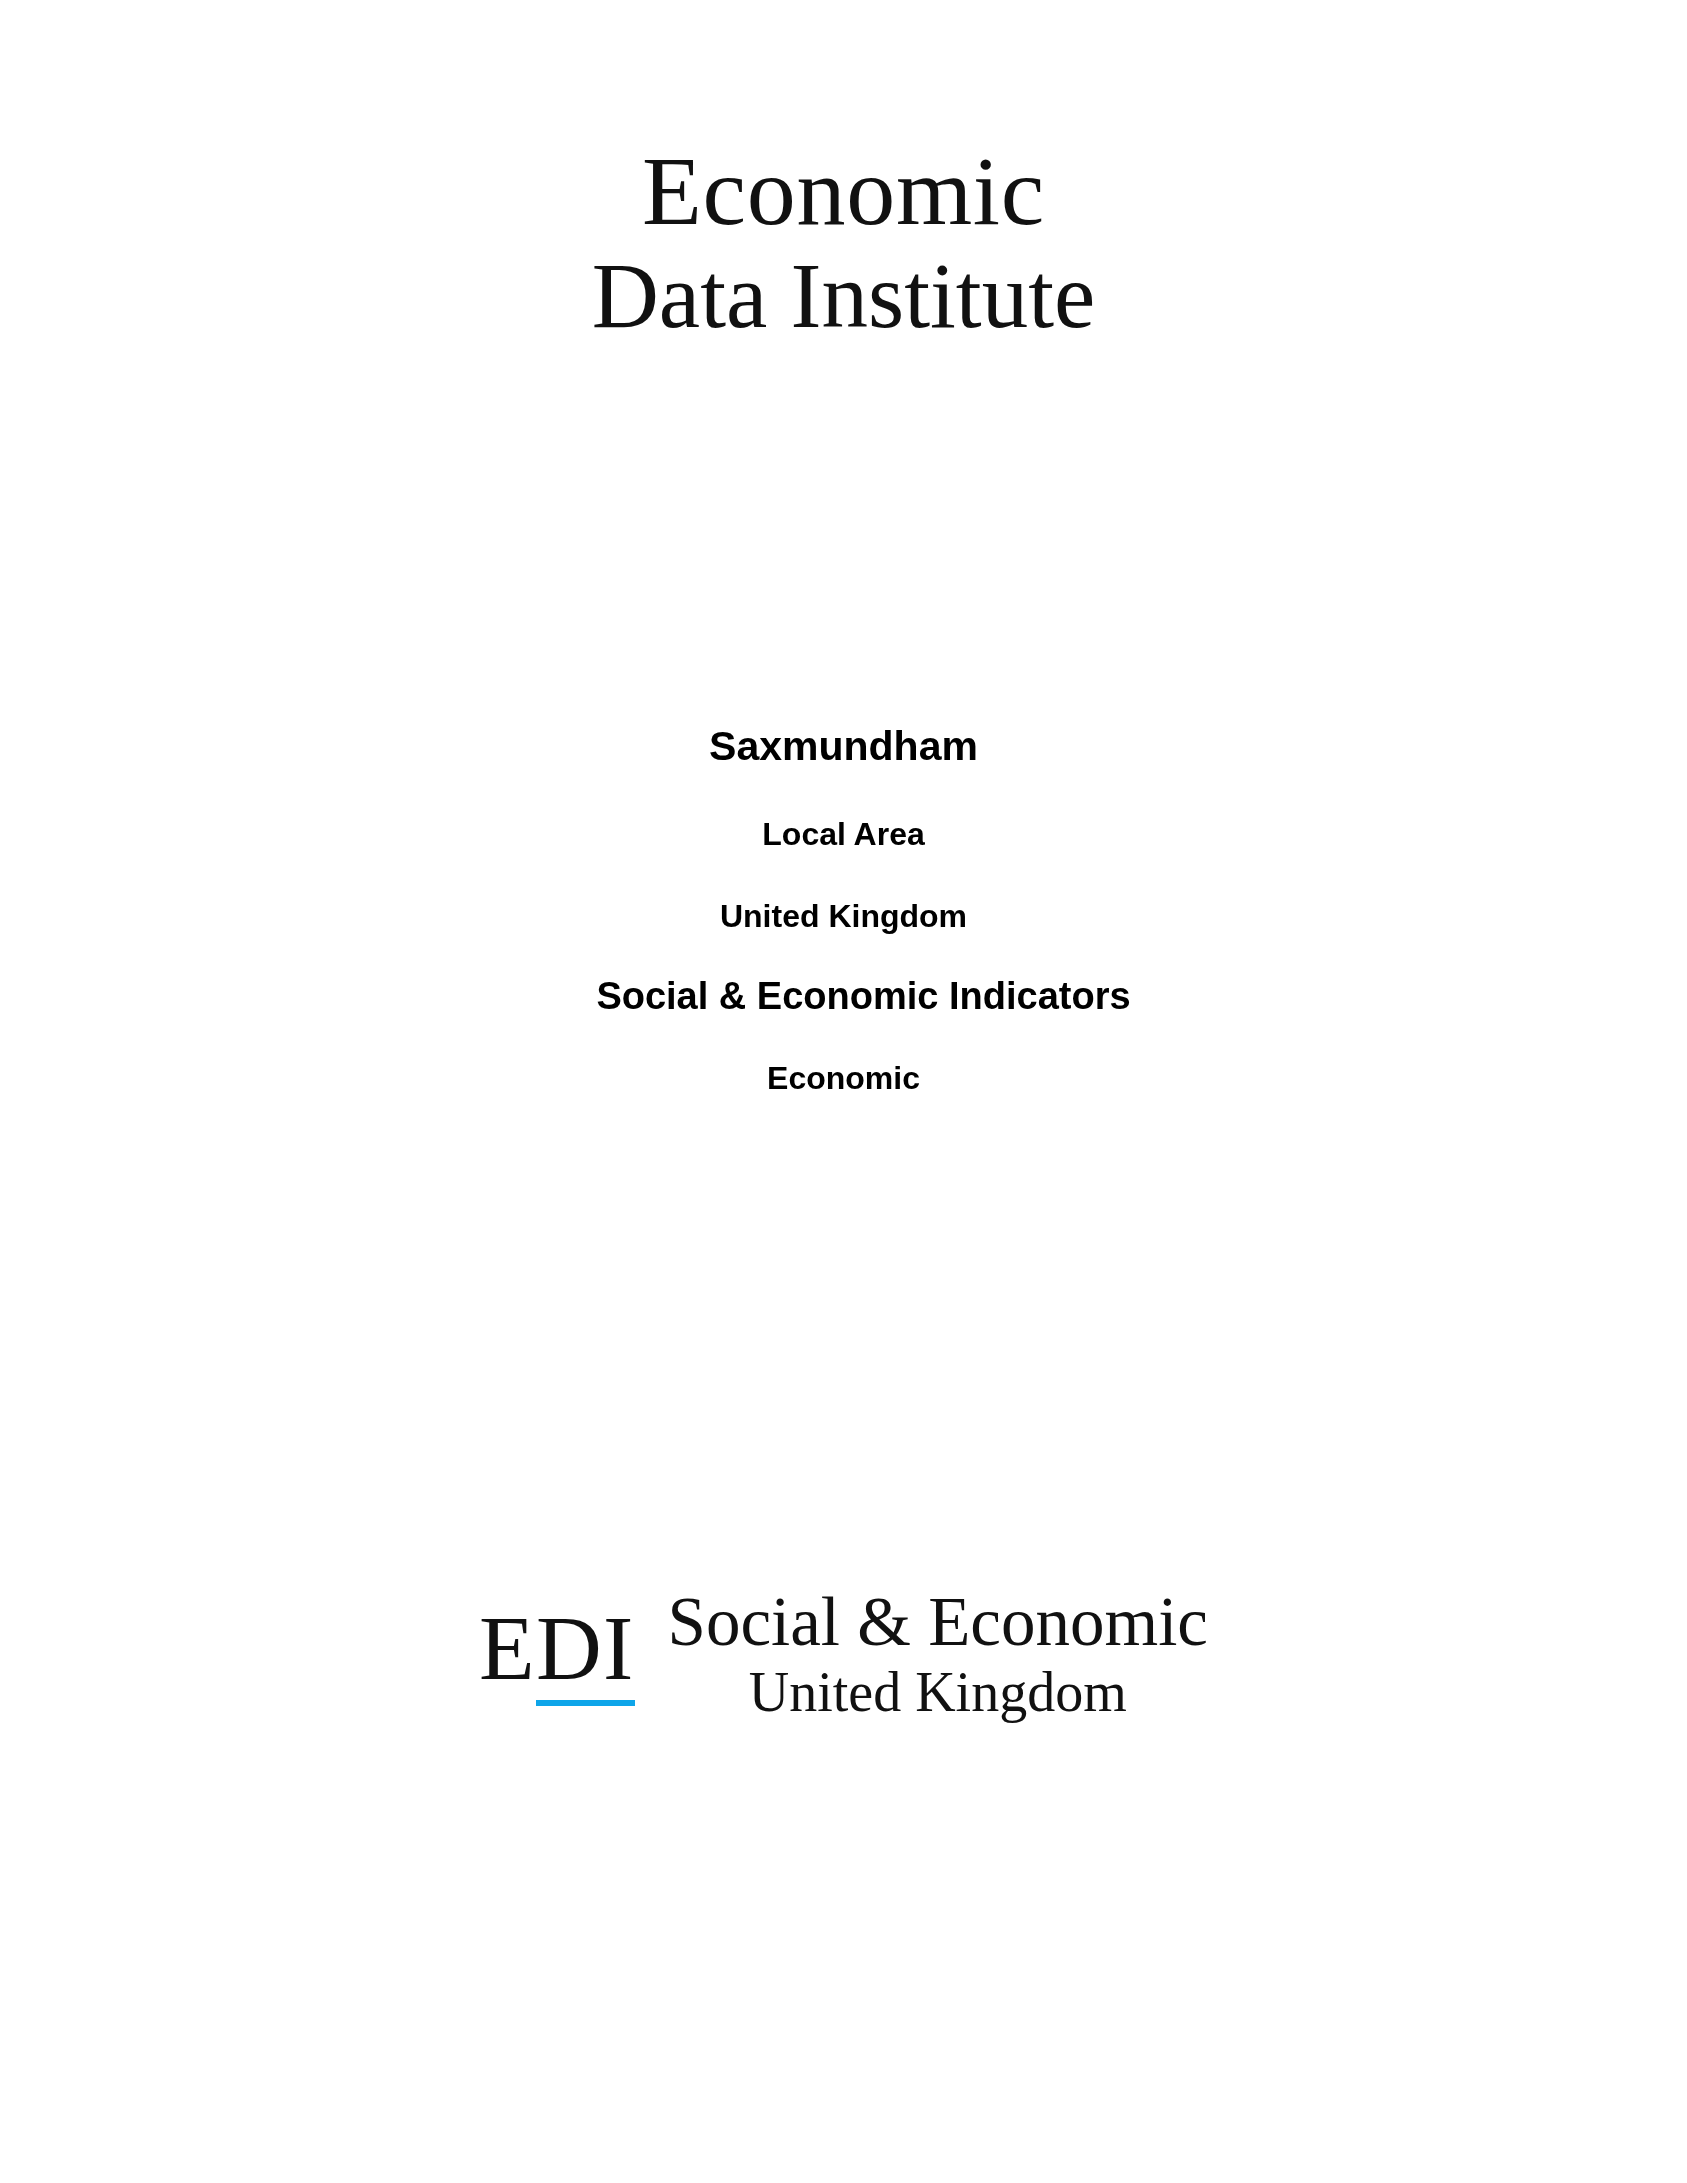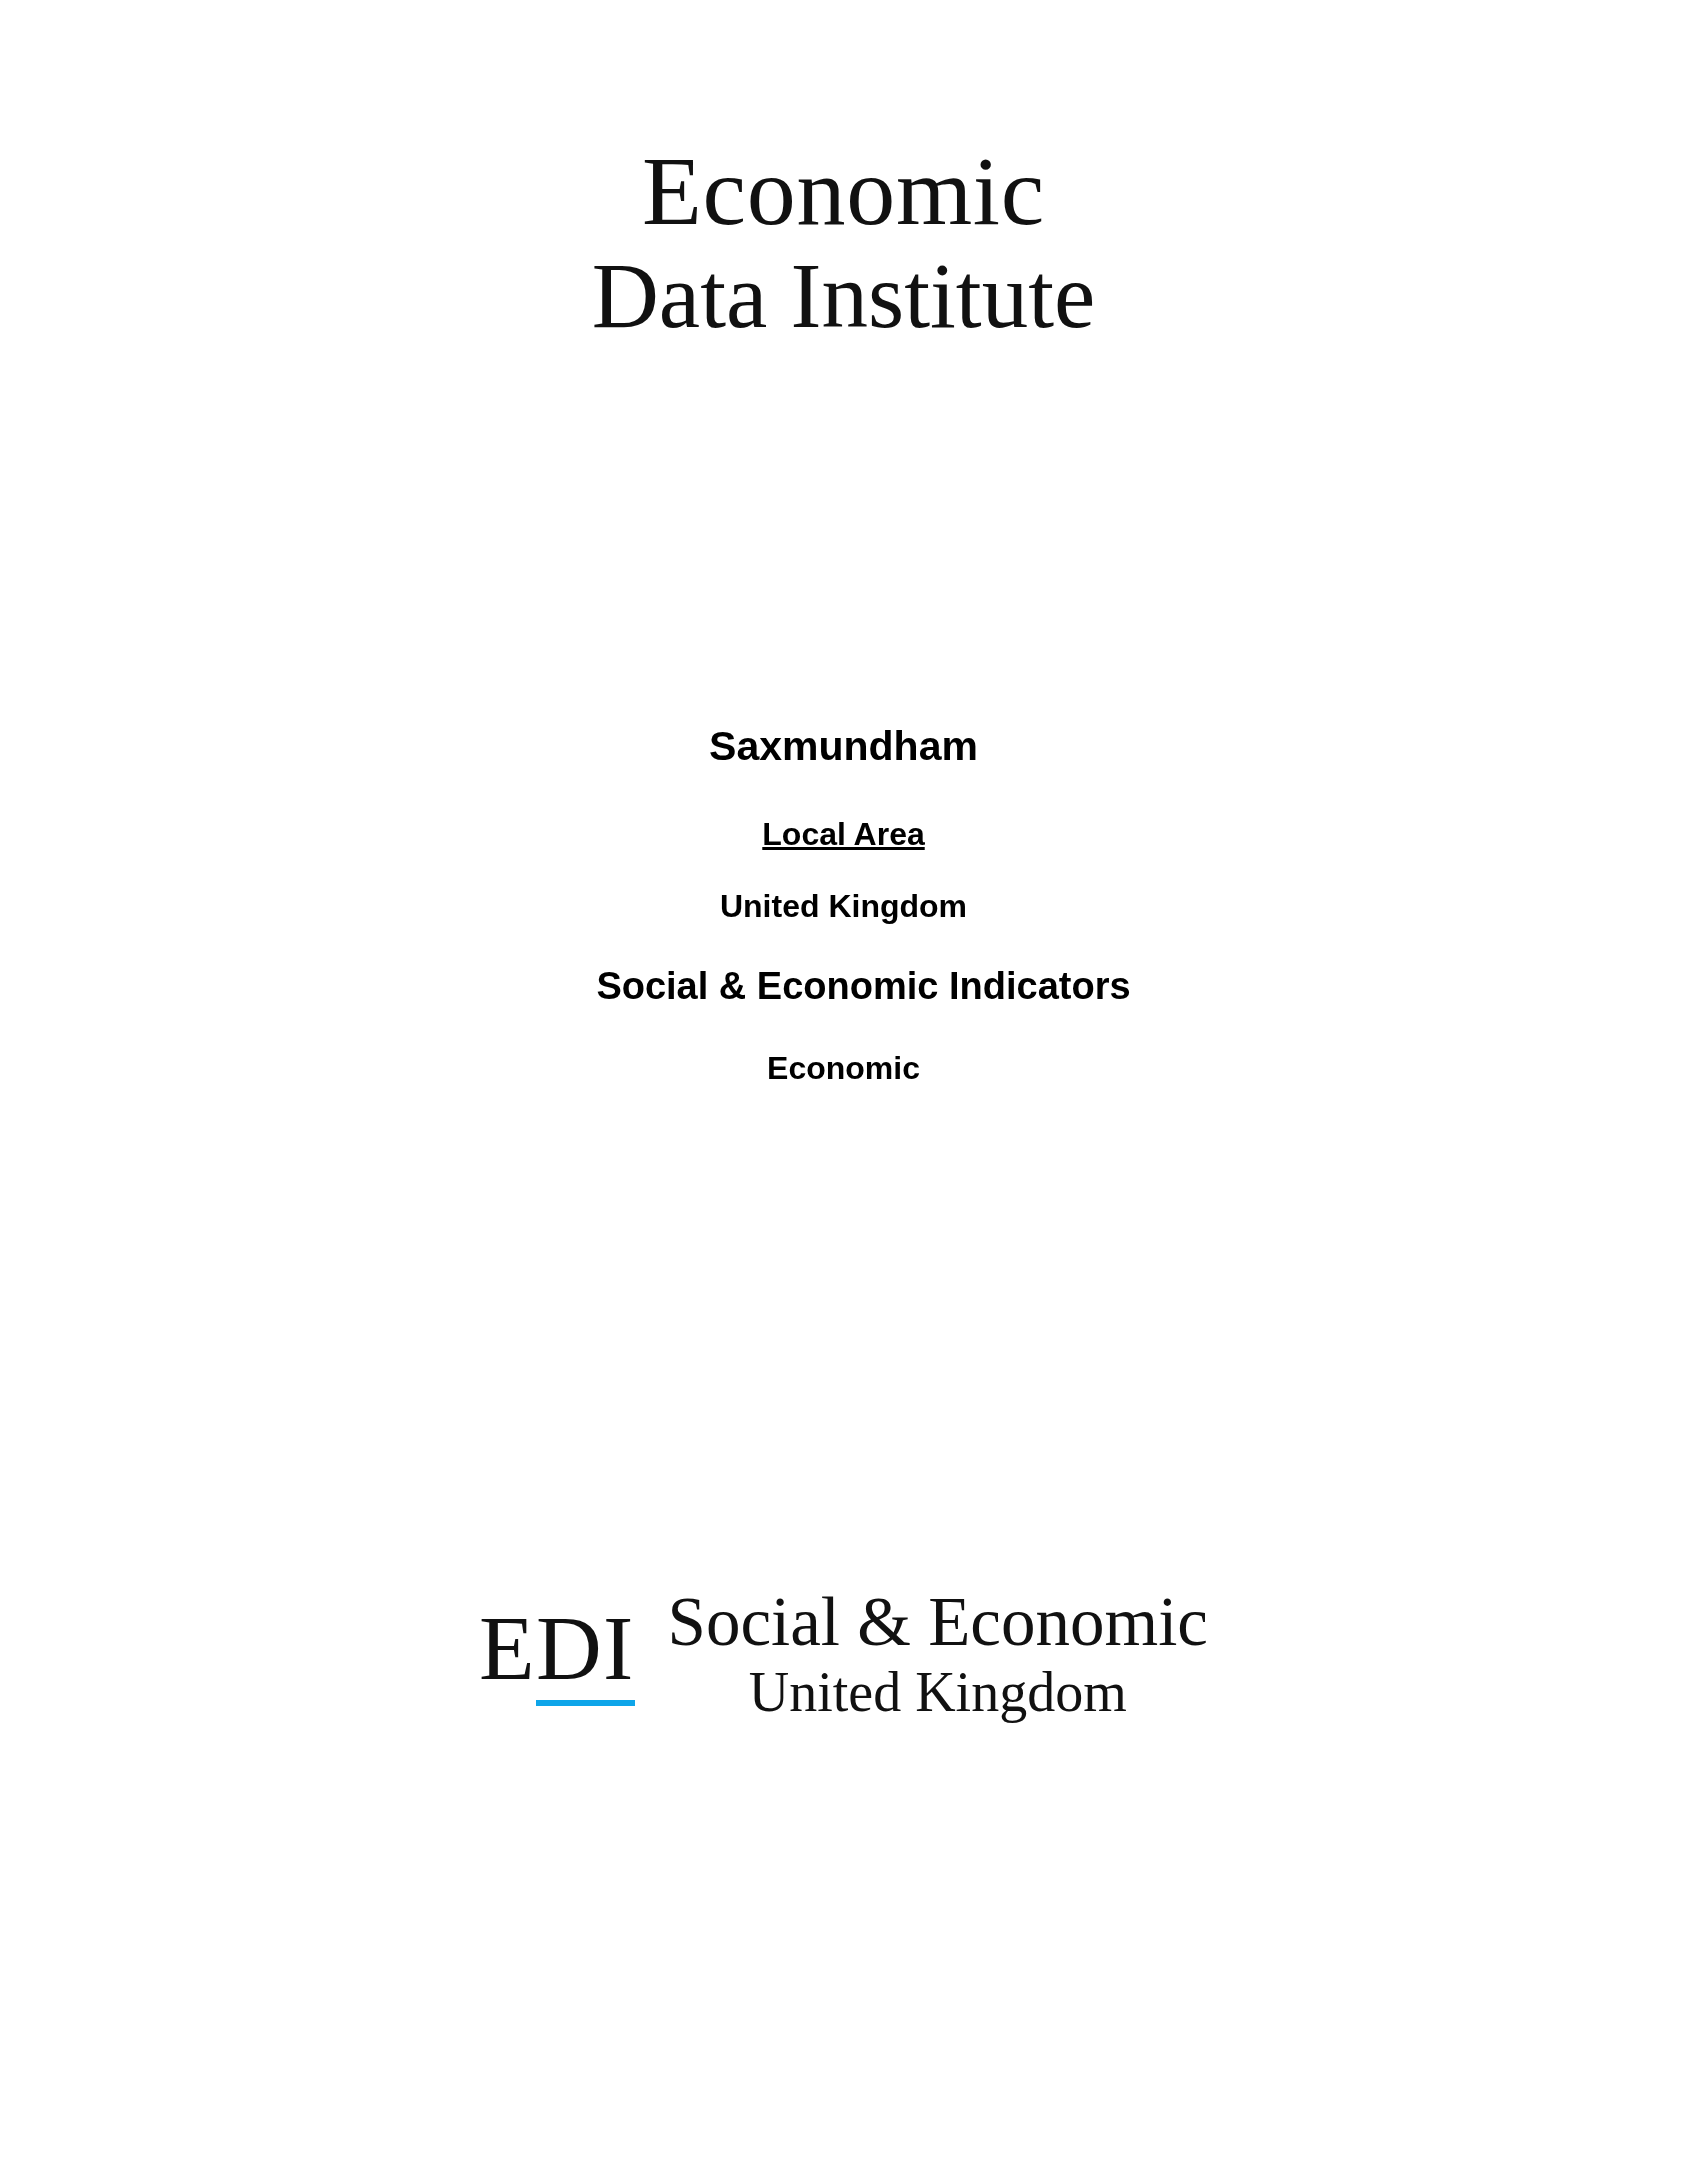--- a/index.html
+++ b/index.html
@@ -55,21 +55,21 @@
     width: 1687px;
     text-align: center;
   }
   .title-block .t-line {
     display: block;
     font-weight: bold;
     color: #000;
     line-height: 1.25;
   }
   .t-area-name  { font-size: 41px; margin-bottom: 42px; }
-  .t-area-type  { font-size: 32px; margin-bottom: 32px; text-decoration: underline; }
+  .t-area-type  { font-size: 32px; margin-bottom: 42px; }
   .t-country    { font-size: 32px; margin-bottom: 37px; }
   .t-subject    { font-size: 38px; margin-bottom: 37px; margin-left: 40px; }
   .t-doctype    { font-size: 32px; }
 
   
   .footer-brand {
     position: absolute;
     top: 1588px;
     left: 0;
     width: 1687px;

